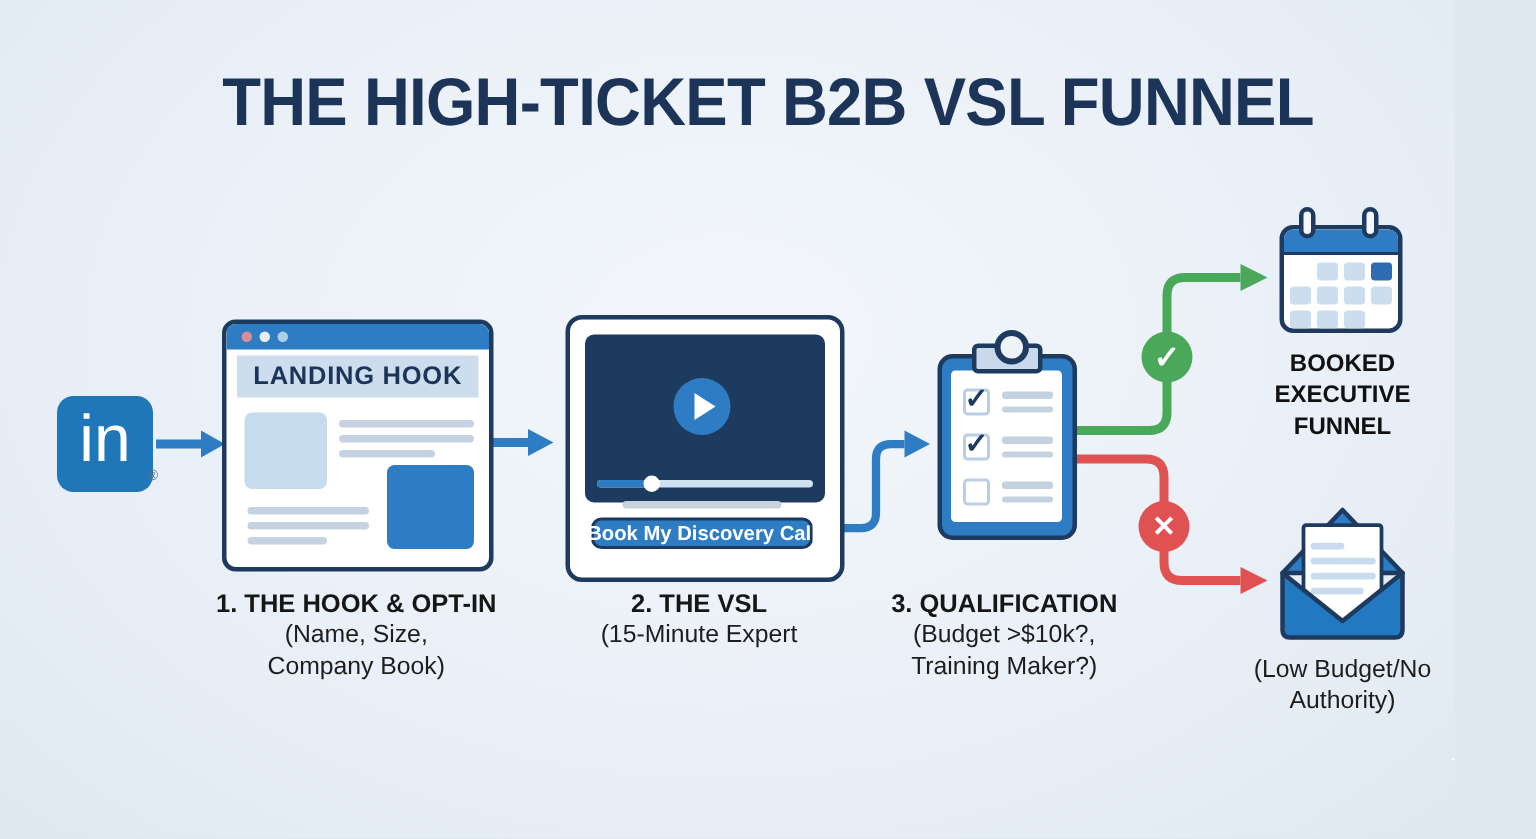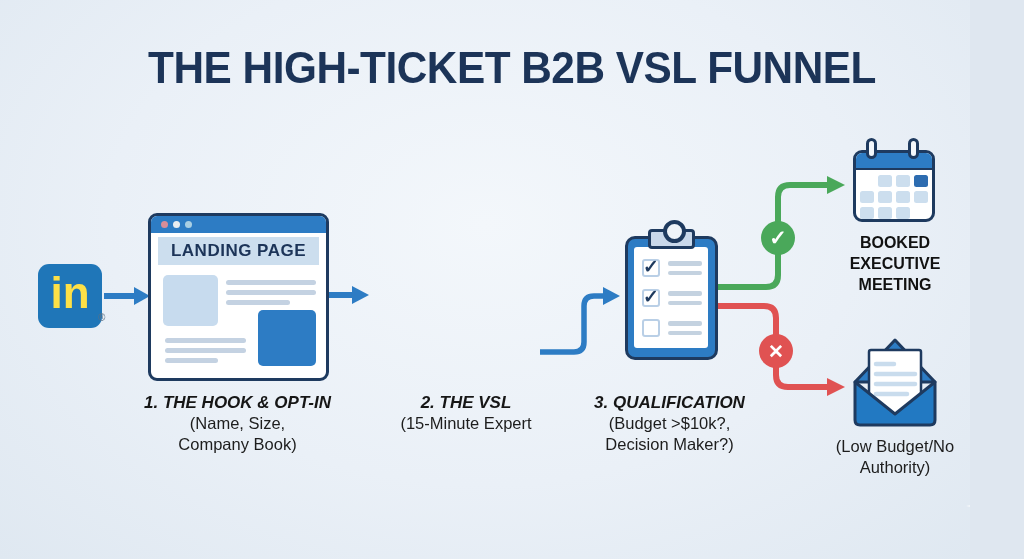--- a/index.html
+++ b/index.html
@@ -11,21 +11,21 @@
   
   .title{left:0;top:42px;width:1024px;text-align:center;font-size:45px;font-weight:bold;
     color:#1c3458;letter-spacing:-0.5px;transform:scaleX(0.94);}
 
   
   .connectors{left:0;top:0;z-index:1;}
 
   
   .li-badge{left:38px;top:264px;width:64px;height:64px;background:#1f76b8;border-radius:11px;
     display:flex;align-items:center;justify-content:center;z-index:2;}
-  .li-badge span{color:#fde047;font-weight:bold;font-size:44px;line-height:1;margin-top:-6px;text-align:center;}
+  .li-badge span{color:#ffffff;font-weight:normal;font-size:44px;line-height:1;margin-top:-6px;text-align:center;}
   .li-reg{left:98px;top:312px;font-size:10px;color:#5b7186;z-index:2;}
 
   
   .browser{left:148px;top:213px;width:175px;height:162px;background:#fff;border:3px solid #1e3a5f;
     border-radius:9px;z-index:2;overflow:hidden;}
   .browser-bar{position:absolute;left:0;top:0;width:100%;height:17px;background:#2d7cc4;
     display:flex;align-items:center;gap:5px;padding-left:10px;box-sizing:border-box;}
   .dot{width:7px;height:7px;border-radius:50%;}
   .d1{background:#d98d98;}.d2{background:#e9edf0;}.d3{background:#a9cfe3;}
   .lp-header{position:absolute;left:7px;top:21px;width:161px;height:28px;background:#ccdeee;
@@ -77,21 +77,21 @@
     z-index:3;box-sizing:border-box;}
   .calendar{left:853px;top:150px;width:82px;height:72px;background:#fff;border:3px solid #1e3a5f;
     border-radius:9px;z-index:2;overflow:hidden;box-sizing:border-box;}
   .cal-head{position:absolute;left:0;top:0;width:100%;height:15px;background:#2d7cc4;border-bottom:2px solid #1e3a5f;}
   .cal-row{position:absolute;display:flex;gap:4px;}
   .cell{width:14px;height:12px;border-radius:2.5px;background:#ccdeee;}
   .cell.dark{background:#2d6cb0;}
 
   
   .lbl{z-index:2;text-align:center;color:#161616;}
-  .lbl .h{font-weight:bold;font-size:17px;line-height:21px;font-style:italic;}
+  .lbl .h{font-weight:bold;font-size:17px;line-height:21px;}
   .lbl .s{font-size:16.5px;line-height:21px;color:#1d1d1d;}
   .out-lbl{z-index:2;text-align:center;color:#111;font-weight:bold;font-size:16px;line-height:21px;}
 
   .sparkle{left:966px;top:486px;width:40px;height:40px;background:#fff;opacity:0.8;z-index:1;
     clip-path:polygon(50% 0,58% 42%,100% 50%,58% 58%,50% 100%,42% 58%,0 50%,42% 42%);}
 </style>
 </head>
 <body>
 
 <div class="canvas">
@@ -120,31 +120,44 @@
     <span>in</span>
   </div>
   <span class="abs li-reg">®</span>
 
   <div class="abs browser">
     <div class="browser-bar">
       <span class="dot d1"></span>
       <span class="dot d2"></span>
       <span class="dot d3"></span>
     </div>
-    <div class="lp-header">LANDING PAGE</div>
+    <div class="lp-header">LANDING HOOK</div>
     <div class="lp-img"></div>
     <div class="bar" style="left:75px;top:64px;width:90px;"></div>
     <div class="bar" style="left:75px;top:74px;width:90px;"></div>
     <div class="bar" style="left:75px;top:84px;width:64px;"></div>
     <div class="lp-cta"></div>
     <div class="bar" style="left:14px;top:122px;width:81px;"></div>
     <div class="bar" style="left:14px;top:132px;width:81px;"></div>
     <div class="bar" style="left:14px;top:142px;width:53px;"></div>
   </div>
 
+  <div class="abs vsl">
+    <div class="video">
+      <div class="playbtn">
+          <div class="tri"></div>
+        </div>
+      <div class="track">
+        <div class="fill"></div>
+        <div class="knob"></div>
+      </div>
+    </div>
+    <div class="vsl-divider"></div>
+    <div class="vsl-btn">Book My Discovery Call</div>
+  </div>
 
   <div class="abs clip-ring"></div>
   <div class="abs clip-top"></div>
   <div class="abs clipboard">
     <div class="paper">
       <div class="cl-row" style="top:12px;">
         <div class="cb">✓</div>
         <div class="cl-lines">
             <div class="bar2"></div>
             <div class="bar2"></div>
@@ -207,27 +220,27 @@
     <div class="s">(Name, Size,</div>
     <div class="s">Company Book)</div>
   </div>
   <div class="abs lbl" style="left:366px;top:392px;width:200px;">
     <div class="h">2. THE VSL</div>
     <div class="s">(15-Minute Expert</div>
   </div>
   <div class="abs lbl" style="left:562px;top:392px;width:215px;">
     <div class="h">3. QUALIFICATION</div>
     <div class="s">(Budget &gt;$10k?,</div>
-    <div class="s">Decision Maker?)</div>
+    <div class="s">Training Maker?)</div>
   </div>
 
   <div class="abs out-lbl" style="left:820px;top:232px;width:150px;">
     <div>BOOKED</div>
     <div>EXECUTIVE</div>
-    <div>MEETING</div>
+    <div>FUNNEL</div>
   </div>
   <div class="abs lbl" style="left:800px;top:436px;width:190px;">
     <div class="s">(Low Budget/No</div>
     <div class="s">Authority)</div>
   </div>
 
   <div class="abs sparkle"></div>
 </div>
 
 </body></html>

